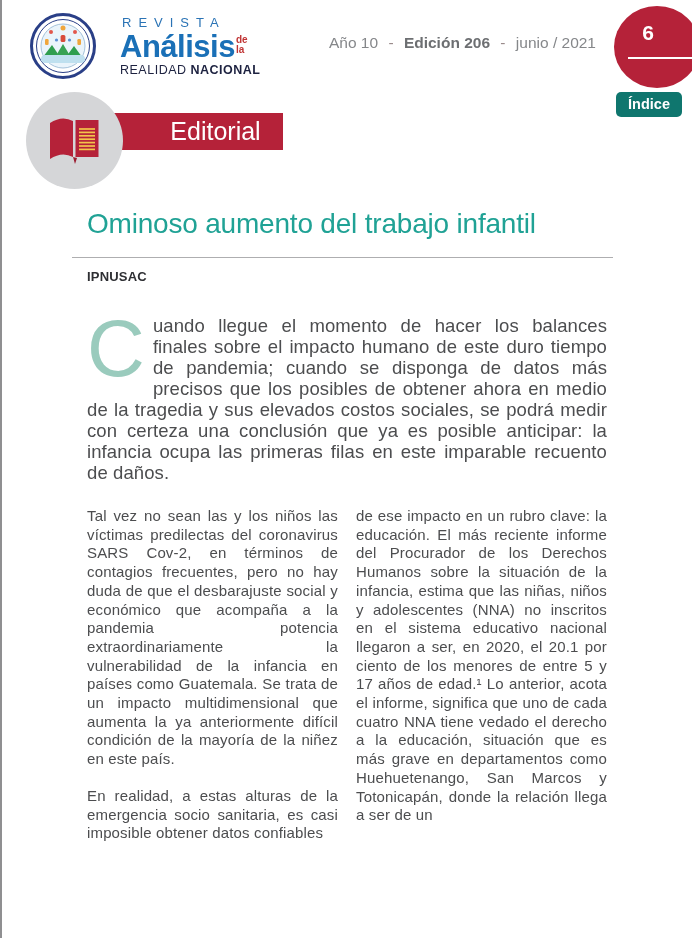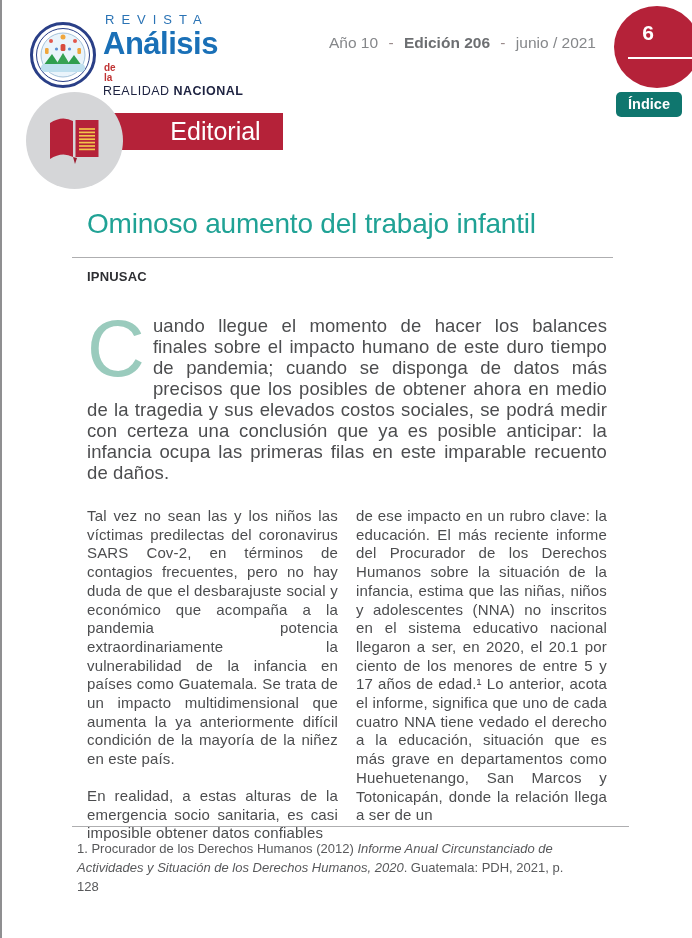--- a/index.html
+++ b/index.html
@@ -2,24 +2,24 @@
 <html><head>
 <meta charset="utf-8">
 <style>
   html,body{margin:0;padding:0;background:#fff;}
   .page{
     position:relative;width:692px;height:938px;background:#ffffff;
     overflow:hidden;border-left:2px solid #8f8f91;box-sizing:border-box;
     font-family:"Liberation Sans", sans-serif;
   }
   
-  .logo{position:absolute;left:28px;top:13px;display:flex;align-items:center;gap:7px;}
+  .logo{position:absolute;left:28px;top:13px;display:flex;align-items:center;gap:24px;}
   .logo-text{display:flex;flex-direction:column;line-height:1;}
   .logo-revista{color:#2a73b5;font-size:13px;letter-spacing:7px;font-weight:500;margin-left:2px;}
-  .logo-analisis-row{display:flex;align-items:flex-start;margin-top:2px;flex-direction:column;}
+  .logo-analisis-row{display:flex;align-items:flex-start;margin-top:2px;}
   .logo-analisis{color:#1a70b7;font-weight:bold;font-size:31px;letter-spacing:-0.5px;}
   .logo-dela{display:flex;flex-direction:column;color:#c03434;font-size:10px;font-weight:bold;line-height:1;margin-top:4px;margin-left:1px;}
   .logo-realidad{color:#1d2240;font-size:12.5px;margin-top:2px;letter-spacing:0.5px;}
   .logo-realidad b{letter-spacing:0.5px;}
   .issue-meta{position:absolute;top:34px;right:96px;color:#85878a;font-size:15.5px;white-space:nowrap;}
   .issue-meta b{color:#6d6f72;}
   .issue-meta .sep{margin:0 6px;color:#9a8b8b;}
   .page-circle{
     position:absolute;top:6px;right:-8px;width:86px;height:82px;border-radius:50%;
     background:#b52239;
@@ -152,18 +152,14 @@
       <div class="col">
         <p>Tal vez no sean las y los niños las víctimas predilectas del coronavirus SARS Cov-2, en términos de contagios frecuentes, pero no hay duda de que el desbarajuste social y económico que acompaña a la pandemia potencia extraordinariamente la vulnerabilidad de la infancia en países como Guatemala. Se trata de un impacto multidimensional que aumenta la ya anteriormente difícil condición de la mayoría de la niñez en este país.</p>
         <p>En realidad, a estas alturas de la emergencia socio sanitaria, es casi imposible obtener datos confiables</p>
       </div>
       <div class="col">
         <p>de ese impacto en un rubro clave: la educación. El más reciente informe del Procurador de los Derechos Humanos sobre la situación de la infancia, estima que las niñas, niños y adolescentes (NNA) no inscritos en el sistema educativo nacional llegaron a ser, en 2020, el 20.1 por ciento de los menores de entre 5 y 17 años de edad.¹ Lo anterior, acota el informe, significa que uno de cada cuatro NNA tiene vedado el derecho a la educación, situación que es más grave en departamentos como Huehuetenango, San Marcos y Totonicapán, donde la relación llega a ser de un</p>
       </div>
     </div>
   </div>
 
-  <div class="footnote">
-    <hr class="fn-rule">
-    <p><span>1. Procurador de los Derechos Humanos (2012) </span><i>Informe Anual Circunstanciado de Actividades y Situación de los Derechos Humanos, 2020</i><span>. Guatemala: PDH, 2021, p. 128</span></p>
-  </div>
 
 </div>
 
 </body></html>

